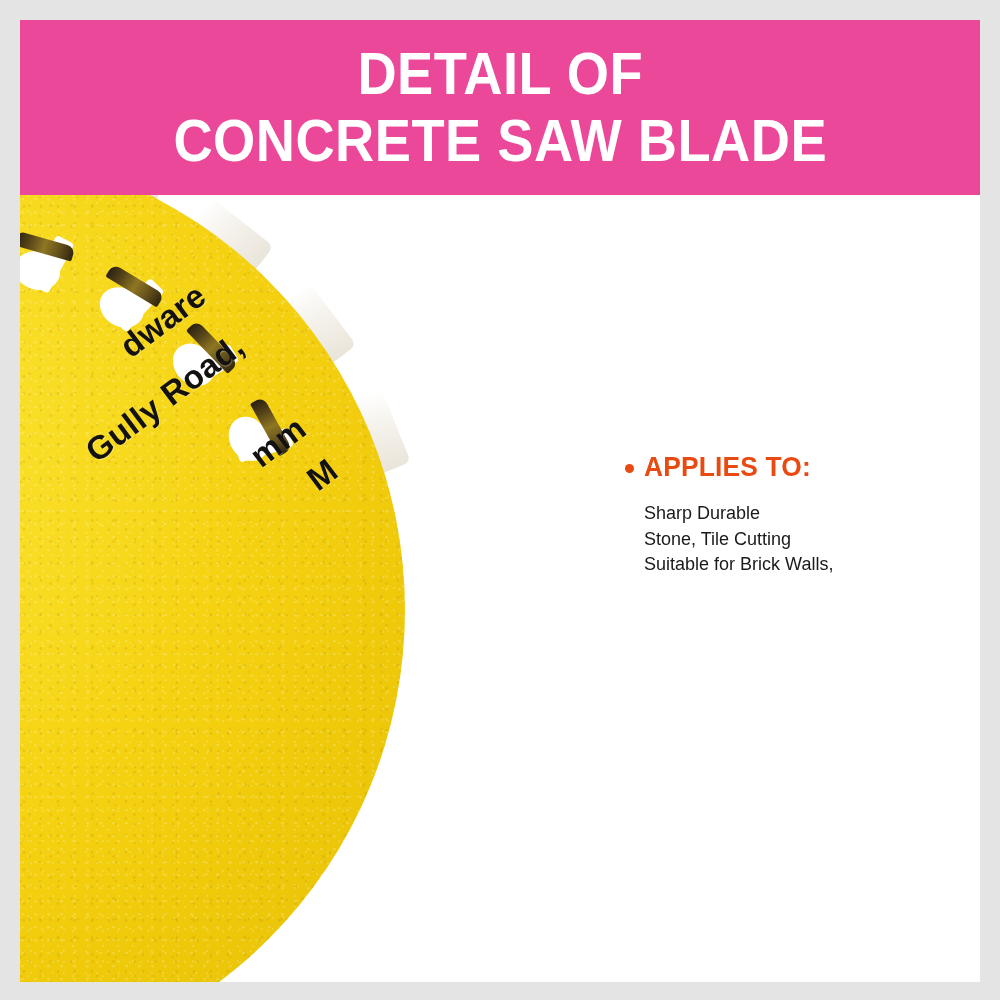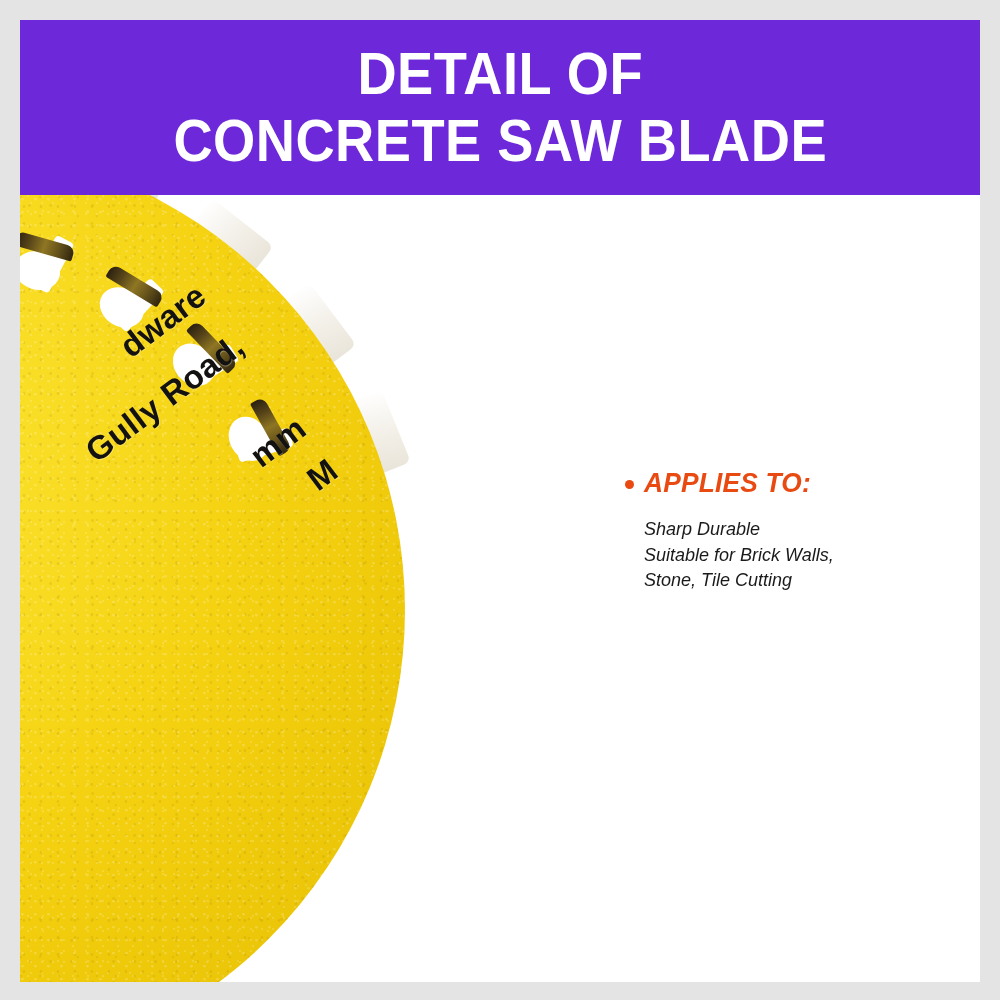--- a/index.html
+++ b/index.html
@@ -22,21 +22,21 @@
     width: 960px; height: 962px;
     background: #ffffff;
     overflow: hidden;
   }
 
   
   #banner {
     position: absolute;
     left: 0; top: 0;
     width: 960px; height: 175px;
-    background: #6d28d9;
+    background: #ec4899;
     z-index: 40;
     display: flex;
     flex-direction: column;
     align-items: center;
     justify-content: center;
   }
   .banner-line {
     color: #ffffff;
     font-weight: bold;
     letter-spacing: 0.5px;
@@ -156,24 +156,23 @@
   }
   #label .lbl { display: block; }
   #lbl-1 { font-size: 33px; }
   #lbl-2 { font-size: 33px; margin-top: 12px; }
   #lbl-3 { font-size: 33px; margin-top: 52px; }
   #lbl-4 { font-size: 33px; margin-top: 2px; }
 
   
   #copy {
     position: absolute;
-    left: 605px; top: 272px;
+    left: 605px; top: 256px;
     width: 350px;
     z-index: 50;
-    font-style: italic;
   }
   #applies-row {
     display: flex;
     align-items: flex-start;
     gap: 10px;
   }
   #applies-bullet {
     width: 9px; height: 9px;
     border-radius: 50%;
     background: #e84a12;
@@ -288,22 +287,22 @@
         </div>
       </div>
 
       <div id="copy">
         <div id="applies-row">
           <span id="applies-bullet"></span>
           <span id="applies-label">APPLIES TO:</span>
         </div>
         <div id="copy-lines">
           <div>Sharp Durable</div>
+          <div>Stone, Tile Cutting</div>
           <div>Suitable for Brick Walls,</div>
-          <div>Stone, Tile Cutting</div>
         </div>
       </div>
     </div>
 
     <div id="banner">
       <div class="banner-line" id="banner-line-1">DETAIL OF</div>
       <div class="banner-line" id="banner-line-2">CONCRETE SAW BLADE</div>
     </div>
 
   </div>

